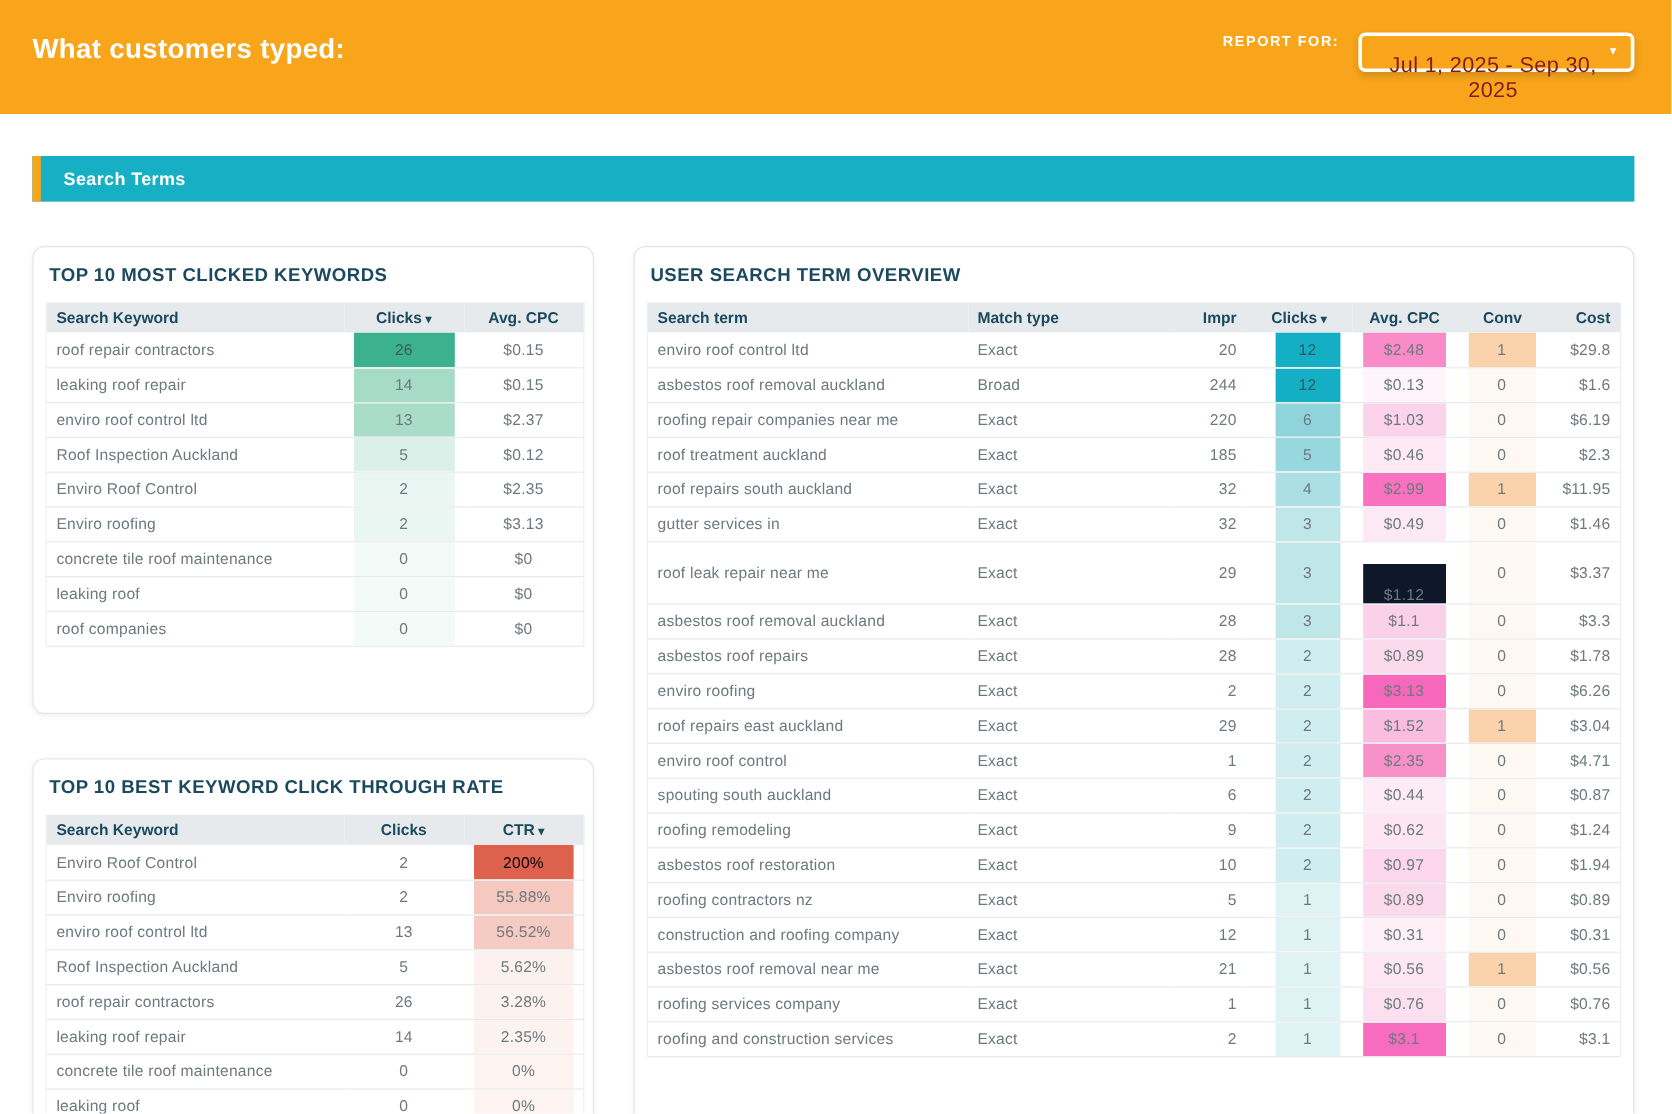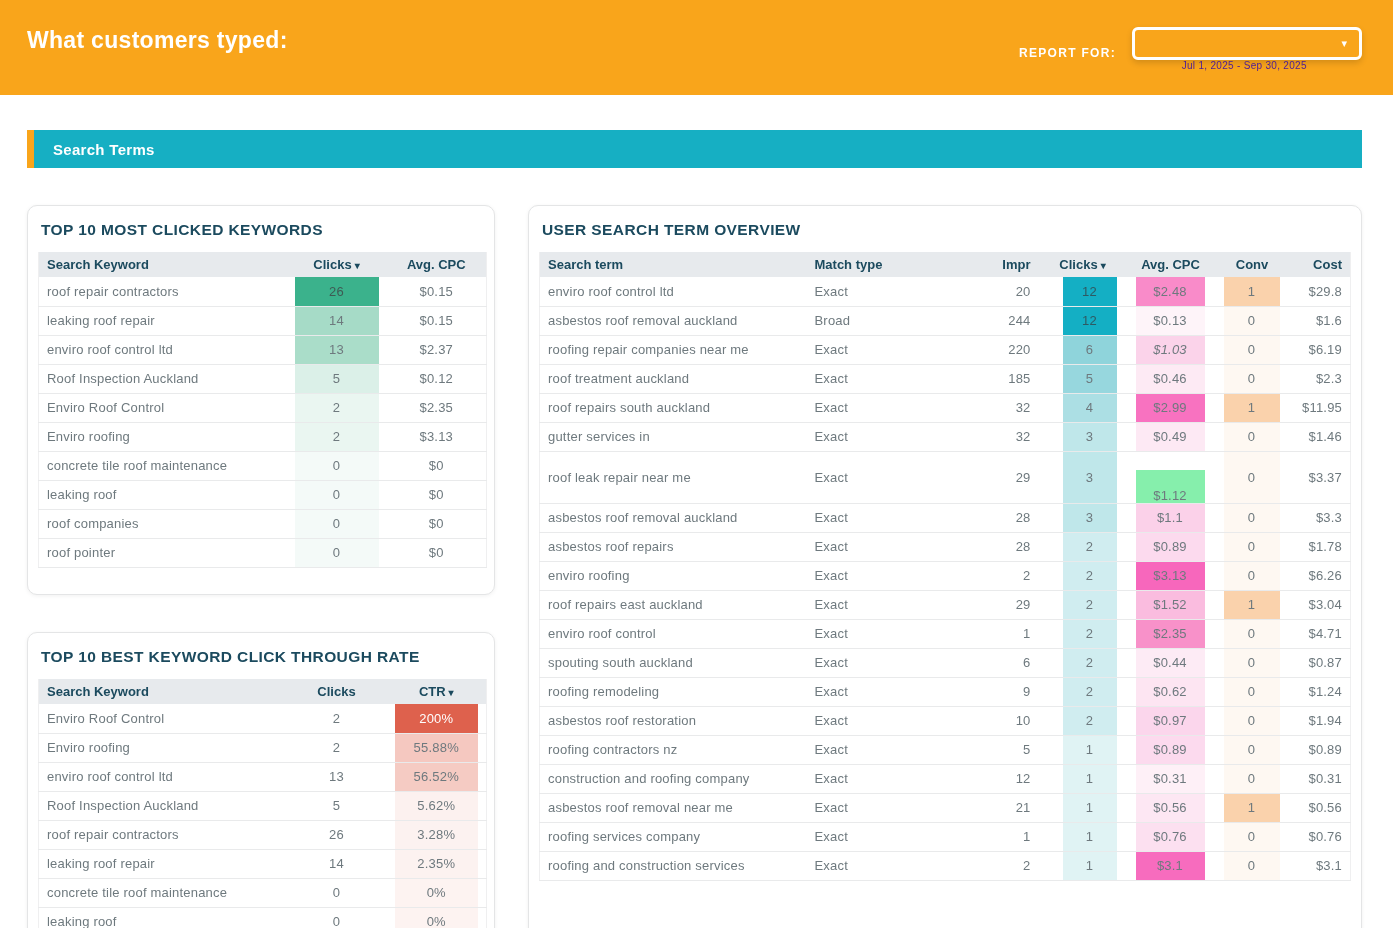--- a/index.html
+++ b/index.html
@@ -8,28 +8,28 @@
     position:relative; overflow:hidden; background:#ffffff;
     font-family:"Liberation Sans", sans-serif;
   }
 
   
   .app-header { position:absolute; top:0; left:0; width:1393px; height:95px; background:#F9A51B; }
   .app-title {
     position:absolute; left:27px; top:27px; color:#ffffff;
     font-size:23px; font-weight:bold; letter-spacing:0.3px;
   }
-  .report-area { position:absolute; right:31px; top:27px; display:flex; align-items:flex-end; gap:16px; }
+  .report-area { position:absolute; right:31px; top:27px; display:flex; align-items:flex-start; gap:16px; }
   .report-label { color:#ffffff; font-size:12px; font-weight:bold; letter-spacing:1.3px; }
   .date-select {
     width:230px; height:33px; border:3px solid #ffffff; border-radius:6px;
     display:flex; align-items:center; padding:0 12px; cursor:pointer;
     box-shadow:0 3px 6px rgba(0,0,0,0.15); background:transparent;
   }
-  .date-select .dval { flex:1; text-align:center; color:#4c1d95; font-size:10px; letter-spacing:0.3px;margin-top:43px; }
+  .date-select .dval { flex:1; text-align:center; color:#7f1d1d; font-size:18px; letter-spacing:0.3px;margin-top:43px; }
   .date-select .caret { color:#ffffff; font-size:11px; line-height:1; }
 
   
   .section-bar {
     position:absolute; top:130px; left:27px; width:1335px; height:38px;
     background:#16AFC3; border-left:7px solid #F9A51B;
     display:flex; align-items:center; padding-left:19px;
   }
   .section-bar .stitle { color:#ffffff; font-size:15px; font-weight:bold; letter-spacing:0.3px; }
 
@@ -168,27 +168,20 @@
           </td>
           <td class="a-center">$0</td>
         </tr>
         <tr>
           <td class="a-left">roof companies</td>
           <td class="a-center heat-td">
             <div class="heat" style="background: rgb(244, 250, 248);">0</div>
           </td>
           <td class="a-center">$0</td>
         </tr>
-        <tr>
-          <td class="a-left">roof pointer</td>
-          <td class="a-center heat-td">
-            <div class="heat" style="background: rgb(244, 250, 248);">0</div>
-          </td>
-          <td class="a-center">$0</td>
-        </tr>
       </tbody>
   </table>
 </div>
 
 <div class="card" id="card-ctr">
   <div class="card-title">TOP 10 BEST KEYWORD CLICK THROUGH RATE</div>
   <table class="data-table t-left" id="t-ctr">
     <colgroup>
         <col class="c-key">
         <col class="c-num">
@@ -199,21 +192,21 @@
         <th class="a-left">Search Keyword</th>
         <th class="a-center">Clicks</th>
         <th class="a-center"><span>CTR</span><span class="sort-arrow">▾</span></th>
       </tr>
     </thead>
     <tbody id="tb-ctr">
         <tr>
           <td class="a-left">Enviro Roof Control</td>
           <td class="a-center">2</td>
           <td class="a-center heat-td">
-            <div class="heat" style="background: rgb(222, 97, 77); color: #ffffff;">200%</div>
+            <div class="heat" style="background: rgb(222, 97, 77); color: #000000;">200%</div>
           </td>
         </tr>
         <tr>
           <td class="a-left">Enviro roofing</td>
           <td class="a-center">2</td>
           <td class="a-center heat-td">
             <div class="heat" style="background: rgb(245, 200, 192);">55.88%</div>
           </td>
         </tr>
         <tr>
@@ -317,21 +310,21 @@
           <td class="a-right">$1.6</td>
         </tr>
         <tr>
           <td class="a-left">roofing repair companies near me</td>
           <td class="a-left">Exact</td>
           <td class="a-right">220</td>
           <td class="a-center col-clicks heat-td">
             <div class="heat" style="background: rgb(143, 212, 219);">6</div>
           </td>
           <td class="a-center col-cpc heat-td">
-            <div class="heat" style="background: rgb(251, 211, 234); font-style: italic;">$1.03</div>
+            <div class="heat" style="background: rgb(251, 211, 234);">$1.03</div>
           </td>
           <td class="a-center col-conv heat-td">
             <div class="heat" style="background: rgb(254, 248, 242);">0</div>
           </td>
           <td class="a-right">$6.19</td>
         </tr>
         <tr>
           <td class="a-left">roof treatment auckland</td>
           <td class="a-left">Exact</td>
           <td class="a-right">185</td>
@@ -377,21 +370,21 @@
           <td class="a-right">$1.46</td>
         </tr>
         <tr>
           <td class="a-left">roof leak repair near me</td>
           <td class="a-left">Exact</td>
           <td class="a-right">29</td>
           <td class="a-center col-clicks heat-td">
             <div class="heat" style="background: rgb(191, 231, 234);">3</div>
           </td>
           <td class="a-center col-cpc heat-td">
-            <div class="heat" style="background: #86efac; margin-top: 36px;">$1.12</div>
+            <div class="heat" style="background: #0f172a; margin-top: 36px;">$1.12</div>
           </td>
           <td class="a-center col-conv heat-td">
             <div class="heat" style="background: rgb(254, 248, 242);">0</div>
           </td>
           <td class="a-right">$3.37</td>
         </tr>
         <tr>
           <td class="a-left">asbestos roof removal auckland</td>
           <td class="a-left">Exact</td>
           <td class="a-right">28</td>

